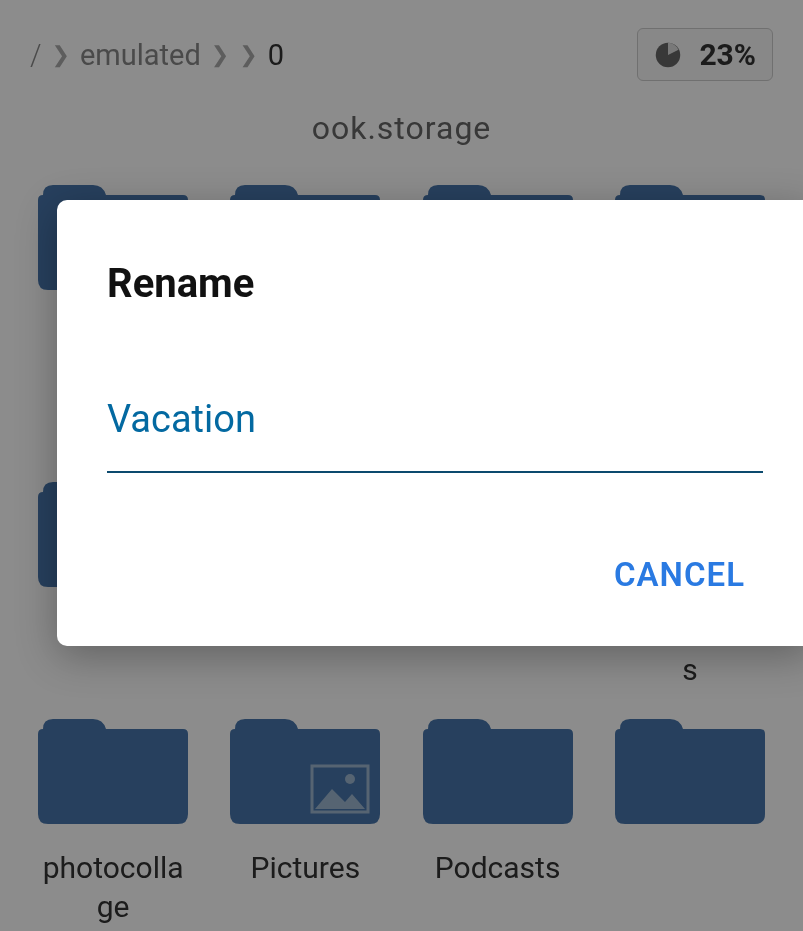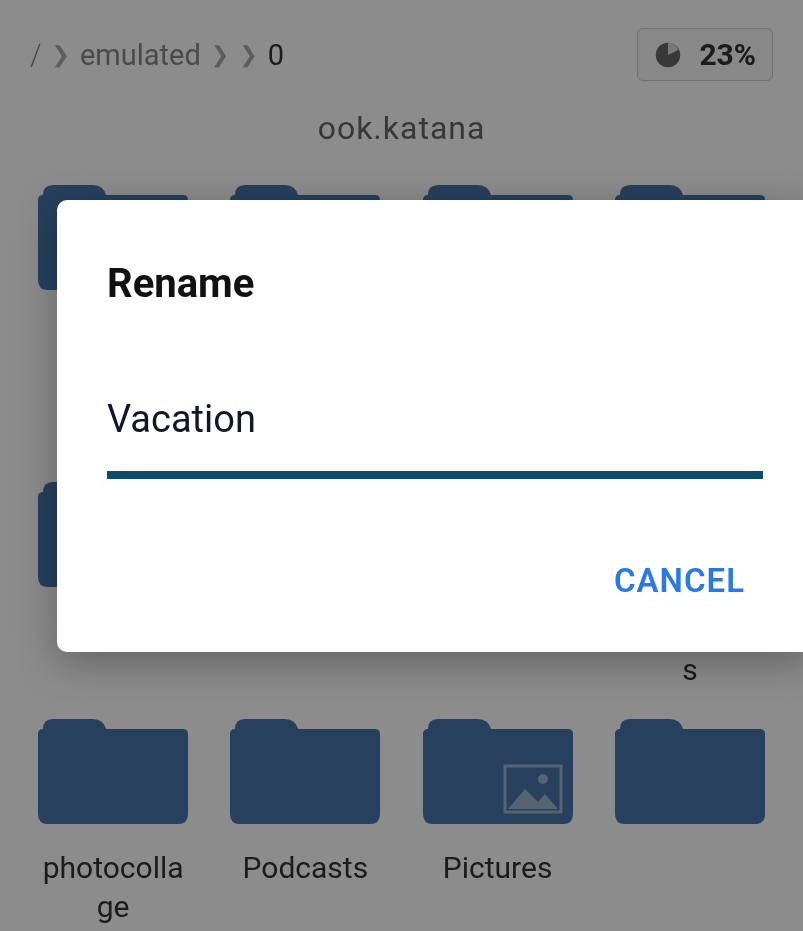--- a/index.html
+++ b/index.html
@@ -136,23 +136,23 @@
     }
     .dialog-title {
       font-size: 40px;
       font-weight: 700;
       color: #111;
       margin-bottom: 80px;
     }
     .dialog-input {
       width: 100%;
       border: none;
-      border-bottom: 8px solid #0c4a6e;
+      border-bottom: 2px solid #0c4a6e;
       font-size: 38px;
-      color: #0f172a;
+      color: #0369a1;
       padding: 10px 0 30px 0;
       outline: none;
       font-family: inherit;
     }
     .dialog-buttons {
       display: flex;
       justify-content: flex-end;
       gap: 24px;
       margin-top: 70px;
       align-items: center;
@@ -193,21 +193,21 @@
     <span class="pie-icon">
       <svg width="28" height="28" viewBox="0 0 32 32">
         <circle cx="16" cy="16" r="14" fill="#666"></circle>
         <path d="M 16 16 L 16 2 A 14 14 0 0 1 28 10 Z" fill="#ddd"></path>
       </svg>
     </span>
     <span>23%</span>
   </div>
 </div>
 
-<div class="truncated-top">ook.katana</div>
+<div class="truncated-top">ook.storage</div>
 
 <div class="grid">
 
   <div class="folder-item">
     <div class="folder-icon">
       <svg viewBox="0 0 150 115">
           <path d="M5 20 Q5 10 15 10 L55 10 Q65 10 68 20 L145 20 Q150 20 150 25 L150 105 Q150 115 140 115 L10 115 Q0 115 0 105 L0 25 Q0 20 5 20 Z" fill="#4876ab"></path>
         </svg>
     </div>
     <div class="folder-label">Es</div>
@@ -273,43 +273,43 @@
   </div>
 
   <div class="folder-item">
     <div class="folder-icon">
       <svg viewBox="0 0 150 115">
           <path d="M5 20 Q5 10 15 10 L55 10 Q65 10 68 20 L145 20 Q150 20 150 25 L150 105 Q150 115 140 115 L10 115 Q0 115 0 105 L0 25 Q0 20 5 20 Z" fill="#4876ab"></path>
         </svg>
     </div>
     <div class="folder-label" style="white-space:pre-line;">photocolla
 ge</div>
-  </div>
-  <div class="folder-item">
-    <div class="folder-icon">
-      <svg viewBox="0 0 150 115">
-          <path d="M5 20 Q5 10 15 10 L55 10 Q65 10 68 20 L145 20 Q150 20 150 25 L150 105 Q150 115 140 115 L10 115 Q0 115 0 105 L0 25 Q0 20 5 20 Z" fill="#4876ab"></path>
-        </svg>
-    </div>
-    <div class="folder-label">Podcasts</div>
   </div>
   <div class="folder-item">
     <div class="folder-icon">
       <svg viewBox="0 0 150 115">
           <path d="M5 20 Q5 10 15 10 L55 10 Q65 10 68 20 L145 20 Q150 20 150 25 L150 105 Q150 115 140 115 L10 115 Q0 115 0 105 L0 25 Q0 20 5 20 Z" fill="#4876ab"></path>
         </svg>
       <div class="pic-overlay">
         <svg viewBox="0 0 60 50">
           <rect x="2" y="2" width="56" height="46" fill="none" stroke="#9db6d0" stroke-width="3"></rect>
           <circle cx="40" cy="15" r="5" fill="#9db6d0"></circle>
           <path d="M5 45 L22 25 L35 38 L42 30 L55 45 Z" fill="#9db6d0"></path>
         </svg>
       </div>
     </div>
     <div class="folder-label">Pictures</div>
+  </div>
+  <div class="folder-item">
+    <div class="folder-icon">
+      <svg viewBox="0 0 150 115">
+          <path d="M5 20 Q5 10 15 10 L55 10 Q65 10 68 20 L145 20 Q150 20 150 25 L150 105 Q150 115 140 115 L10 115 Q0 115 0 105 L0 25 Q0 20 5 20 Z" fill="#4876ab"></path>
+        </svg>
+    </div>
+    <div class="folder-label">Podcasts</div>
   </div>
   <div class="folder-item">
     <div class="folder-icon">
       <svg viewBox="0 0 150 115">
           <path d="M5 20 Q5 10 15 10 L55 10 Q65 10 68 20 L145 20 Q150 20 150 25 L150 105 Q150 115 140 115 L10 115 Q0 115 0 105 L0 25 Q0 20 5 20 Z" fill="#4876ab"></path>
         </svg>
     </div>
   </div>
 </div>
 

